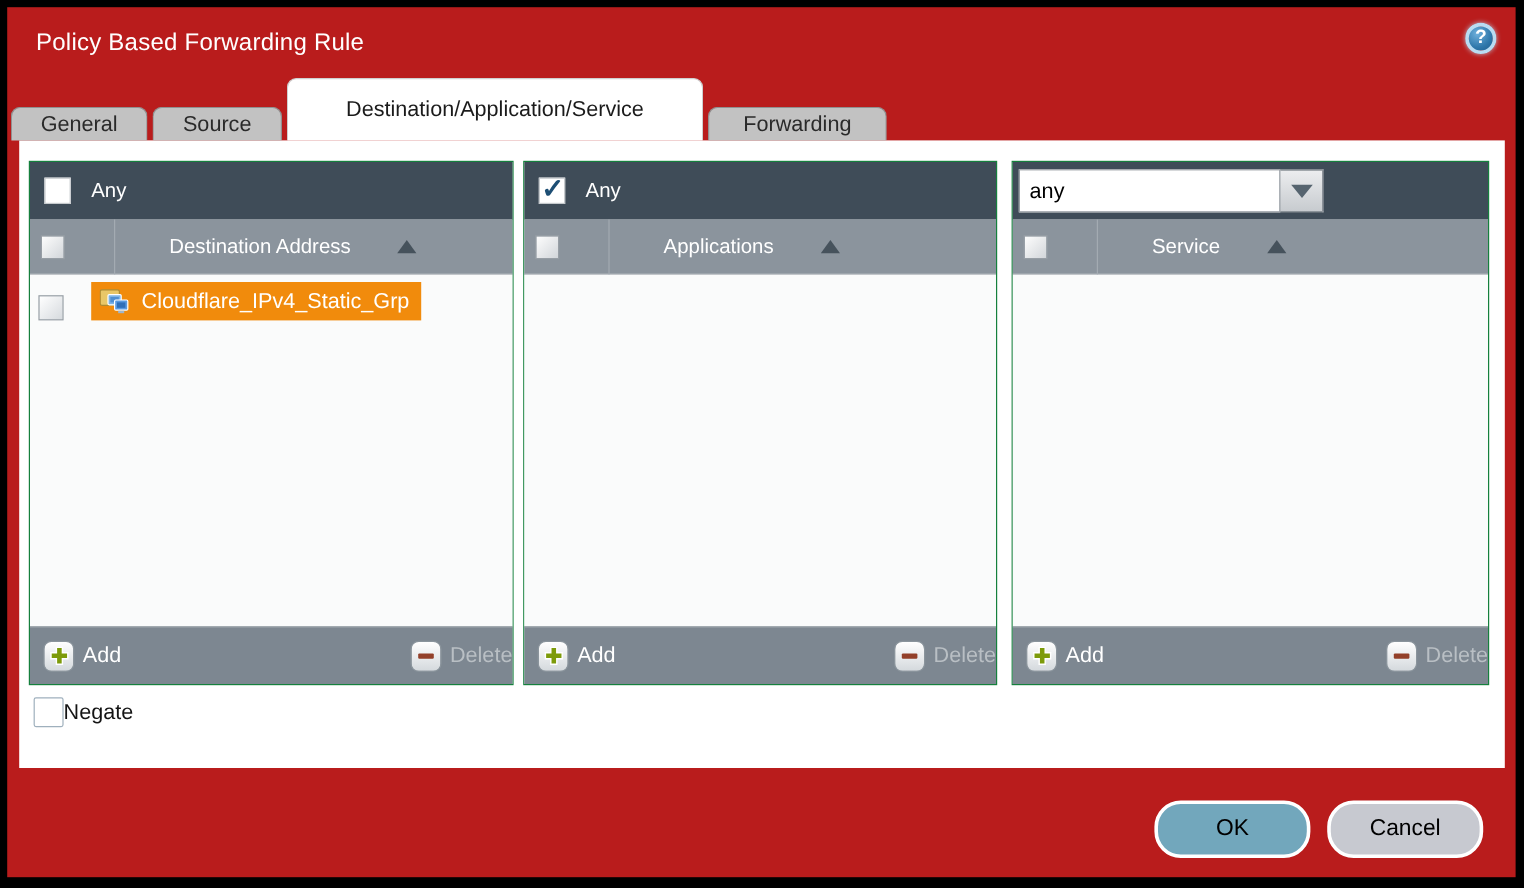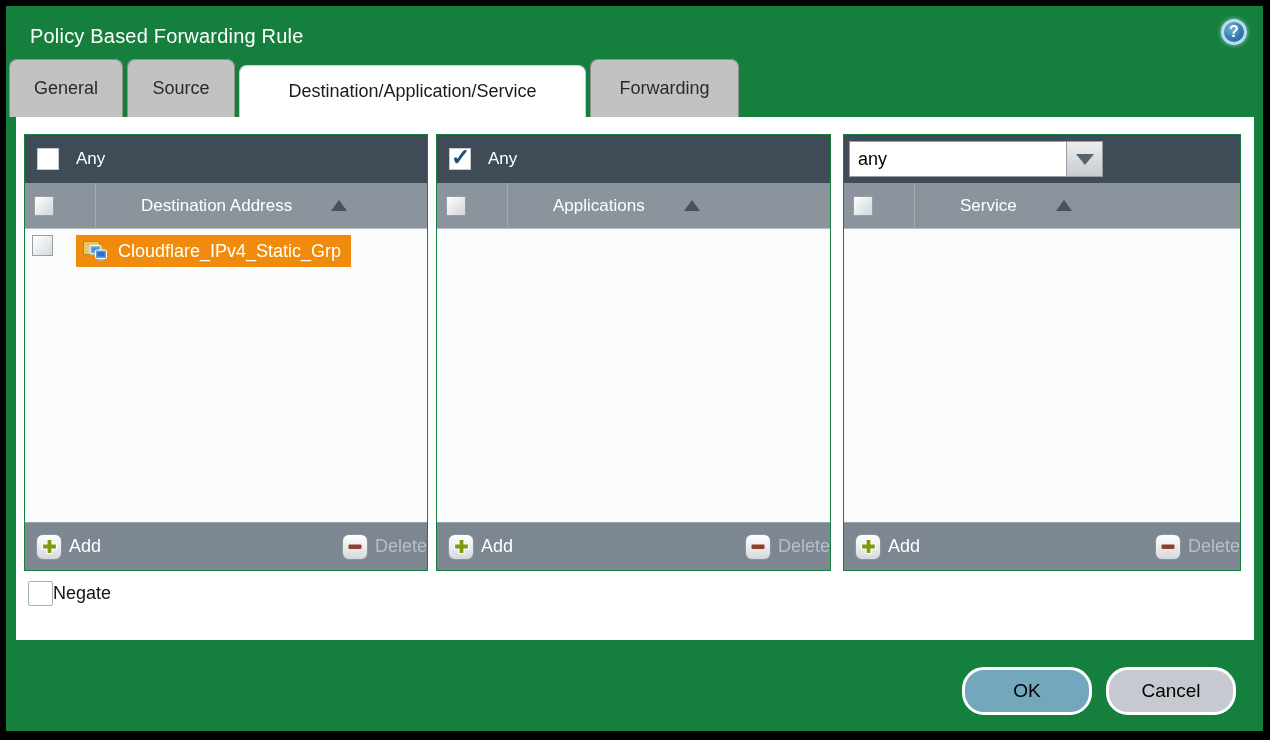--- a/index.html
+++ b/index.html
@@ -2,21 +2,21 @@
 <html><head>
 <meta charset="utf-8">
 <style>
   * { box-sizing: border-box; margin: 0; padding: 0; }
   html, body { width: 1270px; height: 740px; }
   body { font-family: "Liberation Sans", sans-serif; background: #000; position: relative; }
 
   .dialog {
     position: absolute;
     left: 6px; top: 6px; right: 7px; bottom: 9px;
-    background: #15803d;
+    background: #b91c1c;
     overflow: hidden;
     text-decoration: underline;
   }
 
   
   .title {
     position: absolute; left: 24px; top: 19px;
     color: #ffffff; font-size: 20px; letter-spacing: 0.2px;
   }
   .help-icon {
@@ -29,21 +29,21 @@
     color: #fff; font-size: 16px; font-weight: bold;
     cursor: pointer;
   }
 
   
   .tabs {
     position: absolute; left: 3px; top: 59px; height: 52px;
     display: flex; align-items: flex-end; gap: 4px; z-index: 3;
   }
   .tab {
-    height: 58px;
+    height: 28px;
     background: #c2c2c2;
     border: 1px solid #919191; border-bottom: none;
     border-radius: 8px 8px 0 0;
     display: flex; align-items: center; justify-content: center;
     font-size: 18px; color: #2a2a2a;
     cursor: pointer;
   }
   .tab-general    { width: 114px; }
   .tab-source     { width: 108px; }
   .tab-das        { width: 347px; }
@@ -110,21 +110,21 @@
   .sort-arrow {
     width: 0; height: 0; margin-left: 11px;
     border-left: 8px solid transparent;
     border-right: 8px solid transparent;
     border-bottom: 11px solid #46525c;
   }
 
   .col-body { flex: 1 1 auto; background: #fafbfb; overflow: hidden; }
 
   .row {
-    display: flex; align-items: flex-start;
+    display: flex; align-items: flex-end;
     padding: 6px 0 0 7px; cursor: pointer;
   }
   .row .cb-small { background: linear-gradient(135deg, #ffffff 0%, #d6dade 100%); width: 21px; height: 21px; flex-basis: 21px; }
   .row-selection {
     margin-left: 23px;
     background: #f18b0c;
     height: 32px;
     display: flex; align-items: center;
     padding: 0 10px 0 7px;
   }

